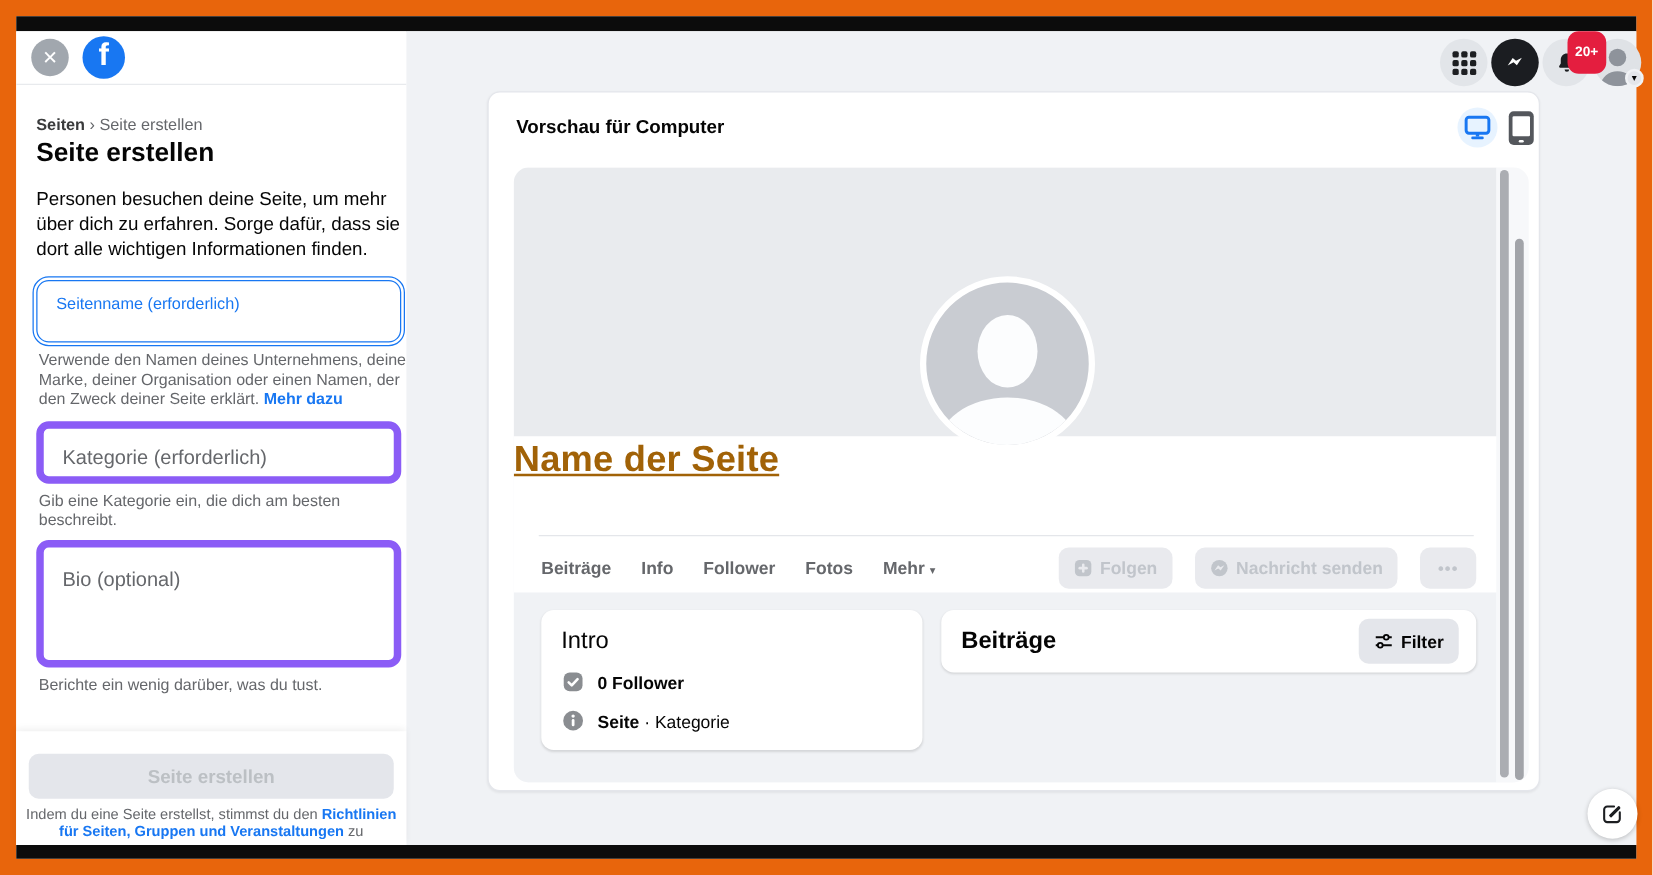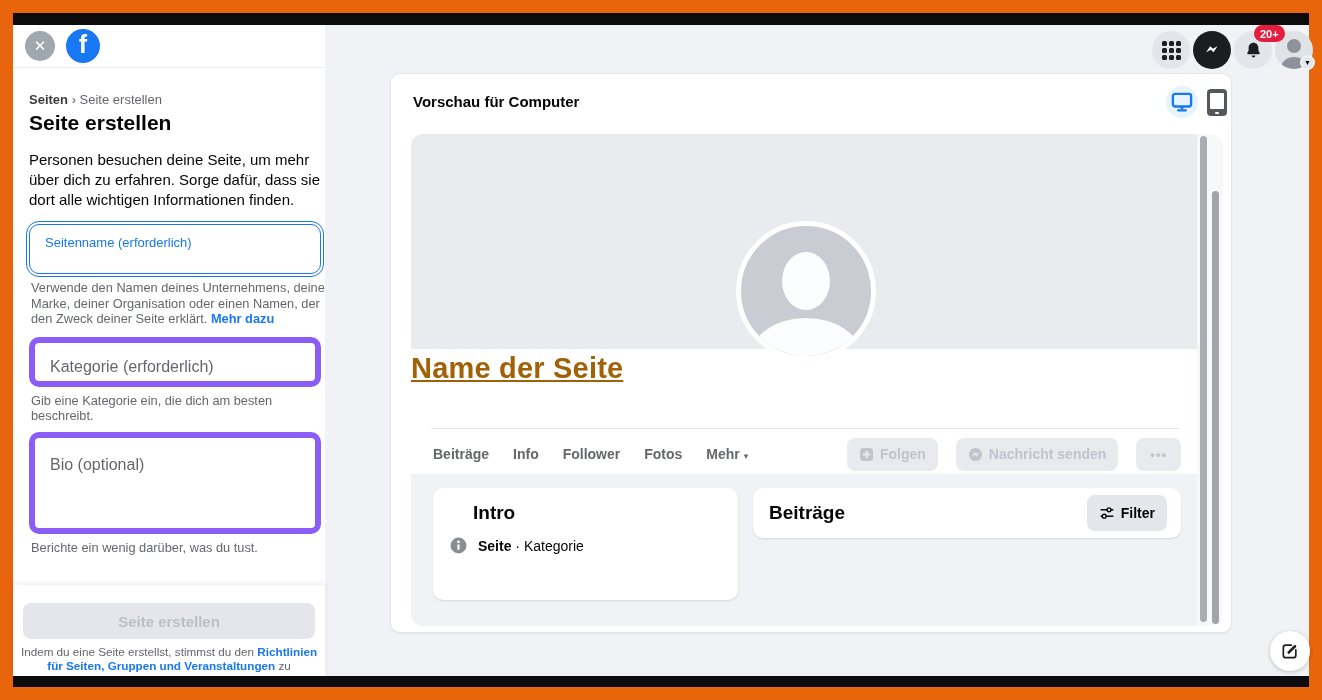--- a/index.html
+++ b/index.html
@@ -49,21 +49,21 @@
   .main { position:absolute; left:312px; right:0; top:0; bottom:0; background:#F0F2F5; }
 
   .tb-circle { position:absolute; top:6px; width:38px; height:38px; border-radius:50%;
                background:#E2E5E9; display:flex; align-items:center; justify-content:center; cursor:pointer; }
   .tb-grid { left:827px; }
   .tb-msgr { left:868px; background:#1B1D21; }
   .tb-bell { left:909px; }
   .tb-avatar { left:950px; overflow:hidden; background:#DFE2E6; }
   .grid-dots { display:grid; grid-template-columns:repeat(3,5px); grid-template-rows:repeat(3,5px); gap:2px; }
   .grid-dots i { background:#1C1E21; border-radius:1.5px; }
-  .notif-badge { position:absolute; left:929px; top:0; min-width:30px; height:17px; padding:0 6px;
+  .notif-badge { position:absolute; left:929px; top:0; min-width:30px; height:17px; padding:17px 6px;
                  background:#E41E3F; border-radius:9px; color:#fff; font-size:11px; font-weight:700;
                  display:flex; align-items:center; justify-content:center; z-index:5; }
   .avatar-caret { position:absolute; left:975px; top:30px; width:15px; height:15px; border-radius:50%;
                   background:#E4E6EB; border:2px solid #F0F2F5; color:#050505; font-size:8px;
                   display:flex; align-items:center; justify-content:center; z-index:5; }
 
   
   .preview-card { position:absolute; left:65px; top:48px; width:842px; height:560px; background:#fff;
                   border:1px solid #E4E6EB; border-radius:10px; box-shadow:0 1px 2px rgba(0,0,0,.06); }
   .pv-title { position:absolute; left:22px; top:19px; font-size:15px; font-weight:700; color:#050505; }
@@ -92,21 +92,21 @@
   .vp-caret { font-size:9px; margin-left:4px; }
   .vp-actions { margin-left:auto; display:flex; gap:18px; align-items:center;padding-left:36px; }
   .pvbtn { height:33px; border:none; border-radius:8px; background:#E9EAEE; color:#C1C5CB;
            font-size:14px; font-weight:700; font-family:inherit; display:flex; align-items:center;
            gap:6px; padding:0 12px; white-space:nowrap; }
   .pvbtn.dots { padding:0 14px; font-size:13px; letter-spacing:1px; }
 
   .vp-gray { position:absolute; left:0; top:340px; width:786px; height:152px; background:#F0F2F5; }
   .card { position:absolute; background:#fff; border-radius:10px; box-shadow:0 1px 2px rgba(0,0,0,.12); }
   .intro-card { left:22px; top:14px; width:305px; height:112px; padding:14px 16px; }
-  .intro-title { font-size:19px; font-weight:700; color:#050505;margin-left:24px; }
+  .intro-title { font-size:19px; font-weight:400; color:#050505; }
   .intro-row { display:flex; align-items:center; gap:10px; margin-top:12px; font-size:14px; color:#050505; }
   .intro-row .b { font-weight:700; }
   .posts-card { left:342px; top:14px; width:428px; height:50px; padding:0 14px 0 16px;
                 display:flex; align-items:center; justify-content:space-between; }
   .posts-title { font-size:19px; font-weight:800; color:#050505; }
   .filter-btn { height:36px; border:none; border-radius:8px; background:#E4E6EB; color:#050505;
                 font-size:14px; font-weight:700; font-family:inherit; display:flex; align-items:center;
                 gap:6px; padding:0 12px;margin-left:48px; }
 
   .thumb { position:absolute; width:7px; border-radius:4px; }
@@ -250,20 +250,27 @@
                 </button>
                 <button class="pvbtn dots" disabled="">•••</button>
               </div>
             </div>
 
             <div class="vp-gray">
               <div class="card intro-card">
                 <div class="intro-title">Intro</div>
                 <div class="intro-row">
                   <svg width="19" height="19" viewBox="0 0 24 24">
+                    <rect x="2.5" y="2.5" width="19" height="19" rx="6" fill="#8A8D91"></rect>
+                    <polyline points="7.5,12.5 10.6,15.6 16.5,9.2" fill="none" stroke="#fff" stroke-width="2.6" stroke-linecap="round" stroke-linejoin="round"></polyline>
+                  </svg>
+                  <span class="b">0 Follower</span>
+                </div>
+                <div class="intro-row">
+                  <svg width="19" height="19" viewBox="0 0 24 24">
                     <circle cx="12" cy="12" r="10" fill="#8A8D91"></circle>
                     <circle cx="12" cy="7.4" r="1.7" fill="#fff"></circle>
                     <rect x="10.6" y="10.4" width="2.8" height="7.4" rx="1.4" fill="#fff"></rect>
                   </svg>
                   <span><span class="b">Seite</span><span> · Kategorie</span></span>
                 </div>
               </div>
 
               <div class="card posts-card">
                 <div class="posts-title">Beiträge</div>

